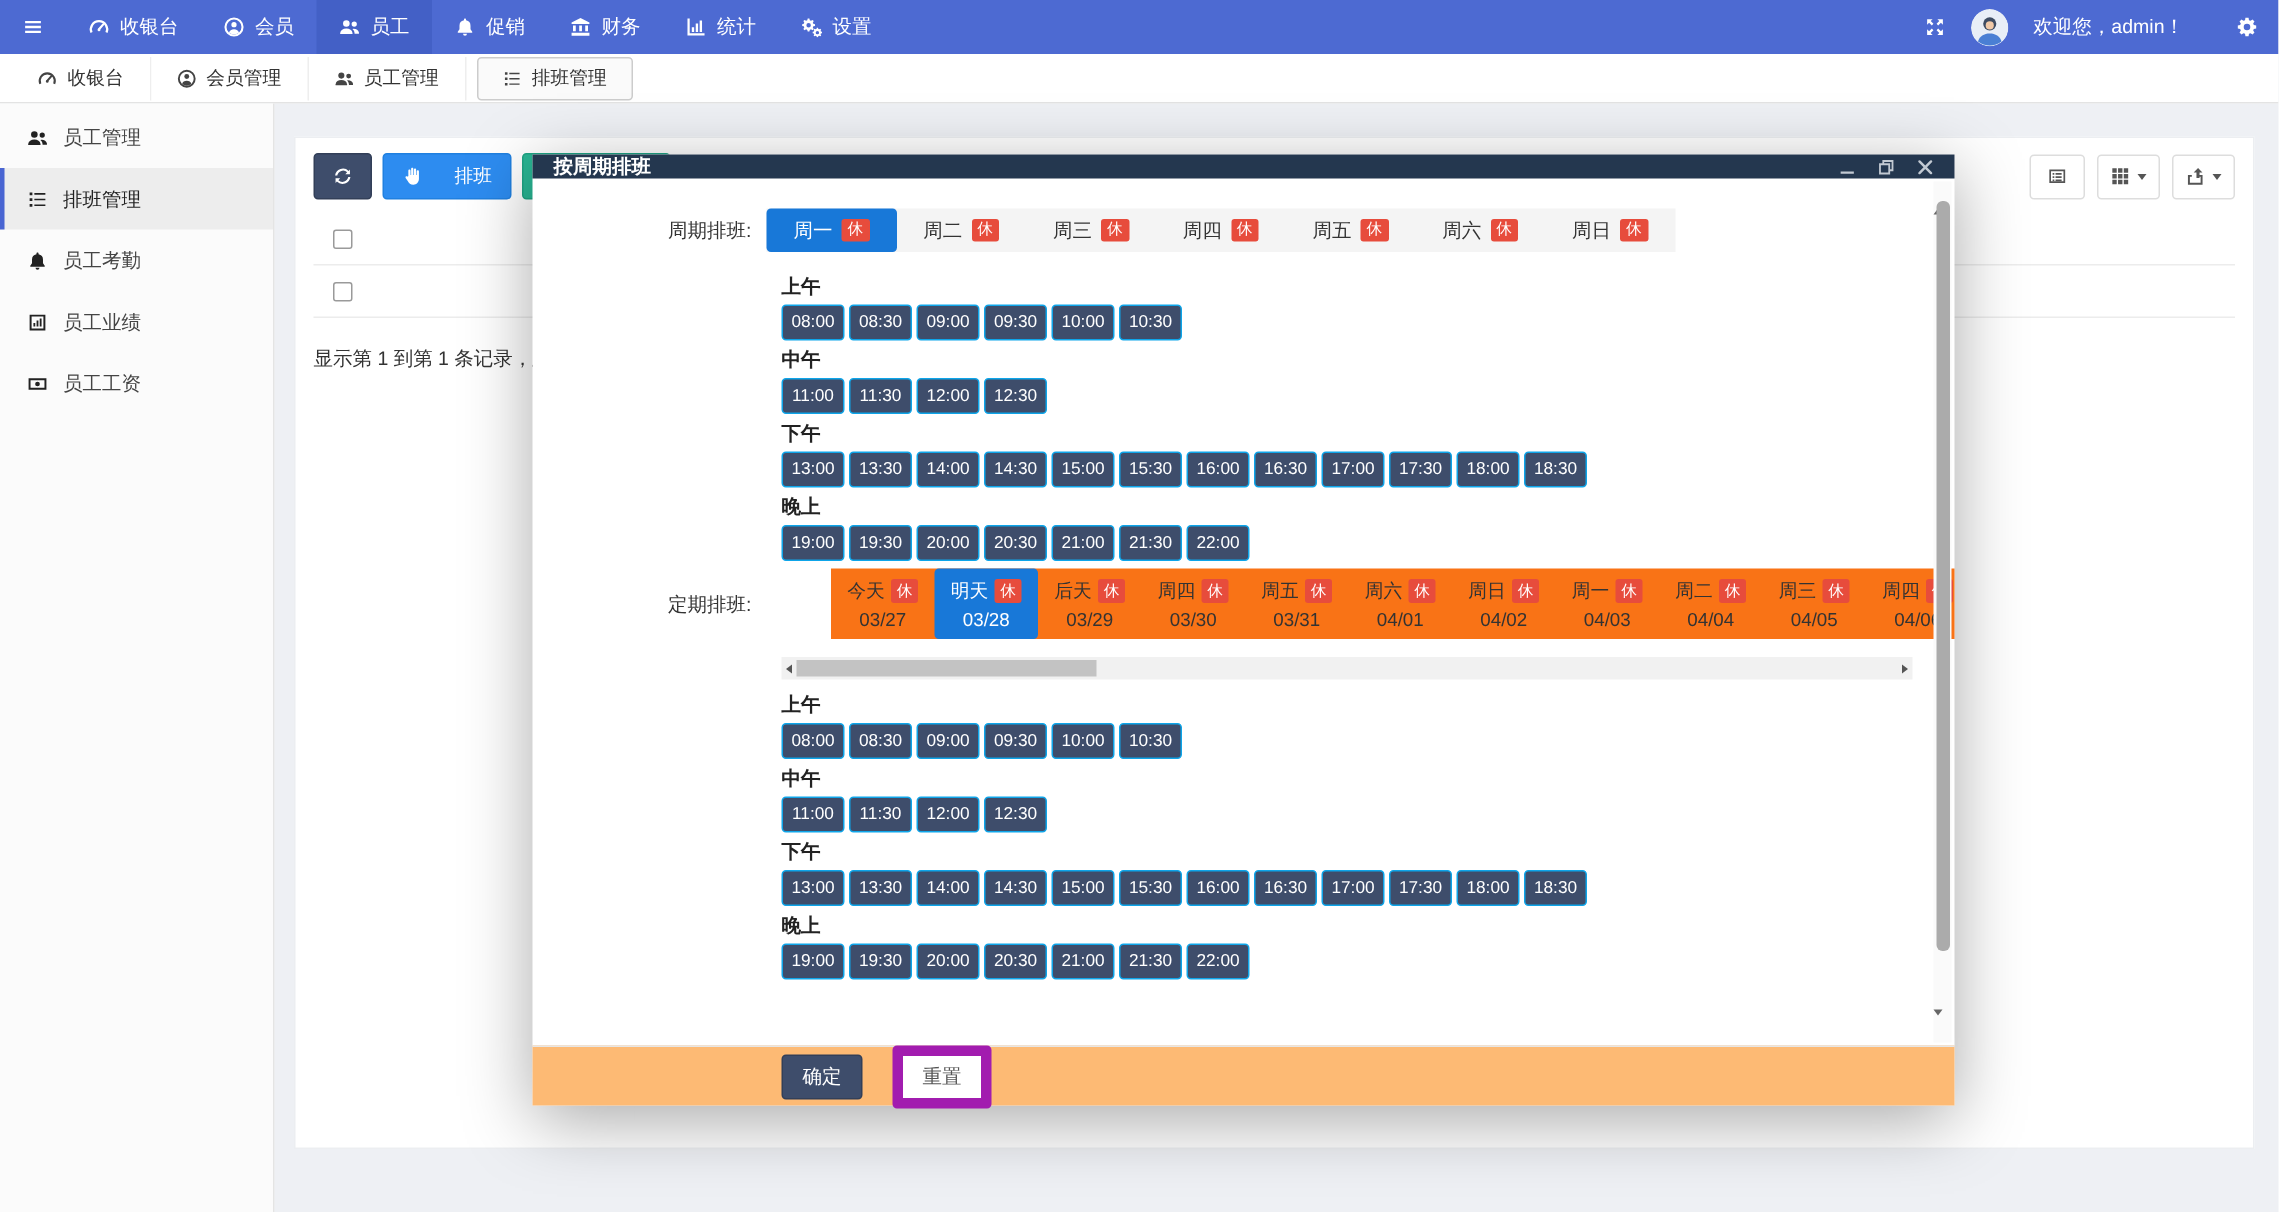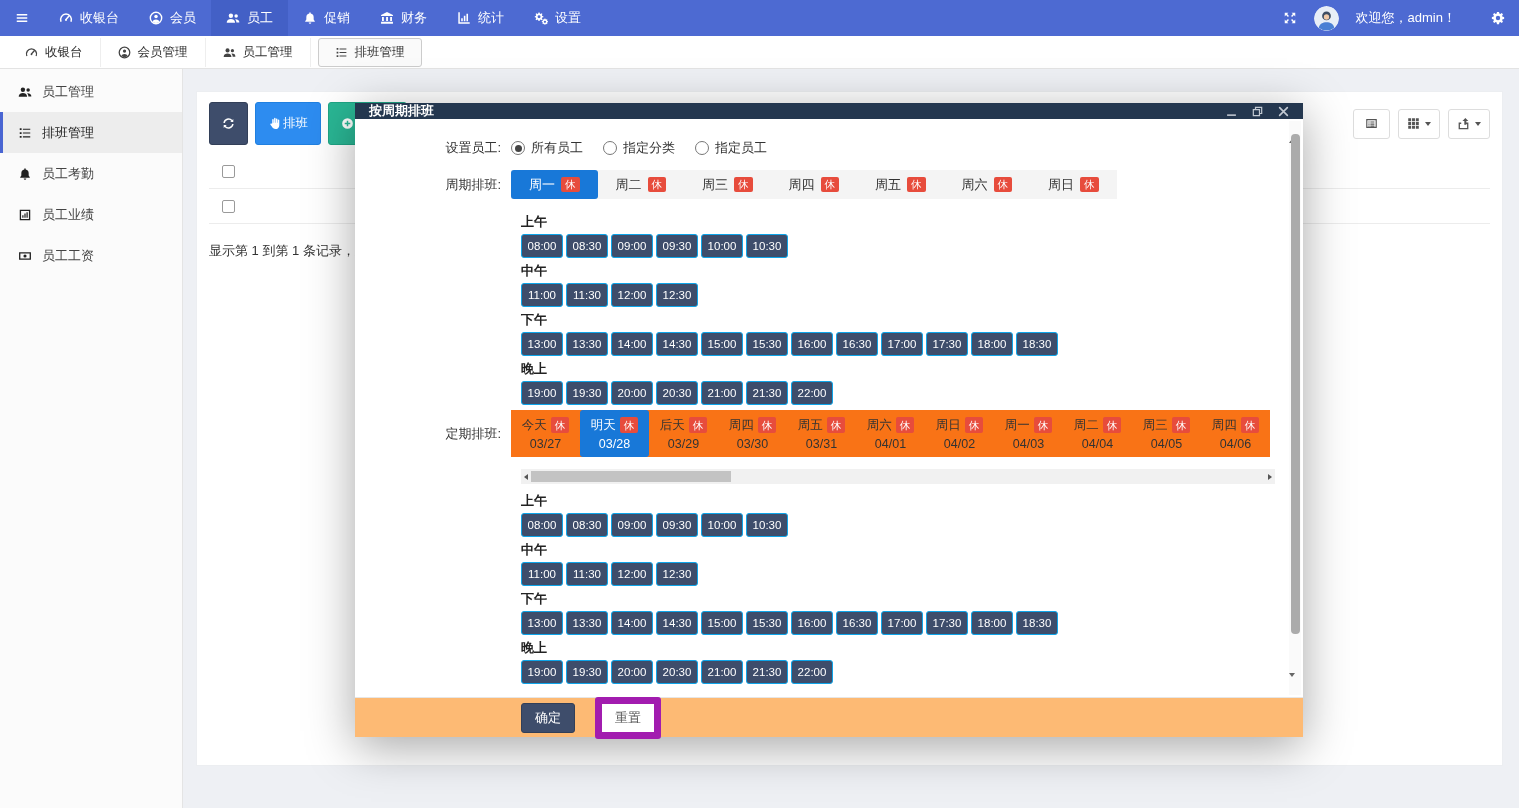--- a/index.html
+++ b/index.html
@@ -35,21 +35,21 @@
   .wrap{display:flex;height:739px;}
   .sidebar{width:183px;background:#fbfbfb;border-right:1px solid #e4e4e4;padding-top:2px;}
   .side-item{height:41px;display:flex;align-items:center;gap:10px;padding-left:15px;color:#444;border-left:3px solid transparent;font-size:13px;cursor:pointer;}
   .side-item .icon{color:#222;}
   .side-item.active{background:#ededed;border-left-color:#4965d2;color:#222;}
   .main{flex:1;padding:22px 16px 0 13px;}
   .card{background:#fff;border:1px solid #eceef1;height:675px;padding:10px 12px;}
 
   
   .toolbar{display:flex;align-items:center;margin-bottom:9px;}
-  .btn{height:43px;display:inline-flex;align-items:center;gap:2px;border-radius:3px;font-size:12.5px;padding:0 12px;color:#fff;border:1px solid transparent;cursor:pointer;}
+  .btn{height:31px;display:inline-flex;align-items:center;gap:22px;border-radius:3px;font-size:12.5px;padding:0 12px;color:#fff;border:1px solid transparent;cursor:pointer;}
   .btn .icon svg{width:13px;height:13px;}
   .btn-refresh{background:var(--dark);border-color:#323f58;width:39px;justify-content:center;padding:0;}
   .btn-blue{background:var(--btn-blue);border-color:#2080e0;margin-left:7px;}
   .btn-green{background:var(--btn-green);border-color:#1fa585;margin-left:7px;}
   .view-group{margin-left:auto;display:flex;gap:8px;}
   .btn-outline{background:#fff;border:1px solid #ddd;color:#555;height:30px;min-width:37px;justify-content:center;gap:5px;padding:0 8px;}
   .caret{width:0;height:0;border-left:3.5px solid transparent;border-right:3.5px solid transparent;border-top:4px solid #555;}
 
   .trow{height:35px;border-bottom:1px solid #ececec;display:flex;align-items:center;padding-left:13px;}
   .trow:first-of-type{border-top:1px solid #ececec;}
@@ -71,21 +71,21 @@
   .rdot.on::after{content:"";position:absolute;inset:2.5px;background:#444;border-radius:50%;}
   .week-tabs{display:flex;background:#f4f4f4;margin-bottom:1px;}
   .frow.weeks{margin-bottom:14px;}
   .wtab{width:86.5px;height:29px;display:flex;align-items:center;justify-content:center;gap:6px;font-size:13px;color:#333;cursor:pointer;}
   .wtab.active{background:var(--active-blue);color:#fff;border-radius:3px;}
   .badge{background:var(--badge-red);color:#fff;font-size:10.5px;line-height:1;padding:2.5px 4px;border-radius:2px;}
   .psection{margin-left:166px;margin-bottom:5px;}
   .plabel{font-weight:700;font-size:13px;line-height:16px;margin-bottom:4px;color:#222;}
   .times{display:flex;}
   .tbtn{width:42px;height:24px;background:var(--dark);border:1px solid #0ea5e9;border-radius:3px;color:#fff;font-size:11.5px;display:flex;align-items:center;justify-content:center;margin-right:3px;cursor:pointer;}
-  .frow.dates{margin-bottom:0;margin-top:4px;}
+  .frow.dates{margin-bottom:0;margin-top:4px;gap:43px;}
   .date-tabs{display:flex;background:#f97316;}
   .dtab{width:69px;height:47px;display:flex;flex-direction:column;align-items:center;justify-content:center;gap:3px;font-size:12.5px;color:#333;cursor:pointer;}
   .dtab .top{display:flex;gap:4px;align-items:center;}
   .dtab.active{background:var(--active-blue);color:#fff;border-radius:3px;}
   .hscroll{margin:12px 0 9px 166px;width:754px;height:15px;background:#f1f1f1;position:relative;display:flex;align-items:center;justify-content:space-between;padding:0 3px;}
   .hs-thumb{position:absolute;left:10px;top:2px;height:11px;width:200px;background:#c3c3c3;cursor:pointer;}
   .tri-l{width:0;height:0;border-top:3.5px solid transparent;border-bottom:3.5px solid transparent;border-right:4.5px solid #555;}
   .tri-r{width:0;height:0;border-top:3.5px solid transparent;border-bottom:3.5px solid transparent;border-left:4.5px solid #555;}
   .tri-u{width:0;height:0;border-left:3.5px solid transparent;border-right:3.5px solid transparent;border-bottom:4.5px solid #666;margin:0 auto;}
   .tri-d{width:0;height:0;border-left:3.5px solid transparent;border-right:3.5px solid transparent;border-top:4.5px solid #666;margin:0 auto;}
@@ -366,37 +366,20 @@
           </svg>
         </span>
       <span class="icon">
           <svg viewBox="0 0 10 10" stroke="currentColor" stroke-width="1.5" stroke-linecap="round">
             <path d="m1.5 1.5 7 7M8.5 1.5l-7 7"></path>
           </svg>
         </span>
     </span>
   </div>
   <div class="modal-bd">
-    <div class="frow">
-      <div class="flabel">设置员工:</div>
-      <div class="radio-group">
-          <label class="radio">
-            <span class="rdot on"></span>
-            <span>所有员工</span>
-          </label>
-          <label class="radio">
-            <span class="rdot"></span>
-            <span>指定分类</span>
-          </label>
-          <label class="radio">
-            <span class="rdot"></span>
-            <span>指定员工</span>
-          </label>
-        </div>
-    </div>
     <div class="frow weeks">
       <div class="flabel">周期排班:</div>
       <div class="week-tabs">
           <div class="wtab active">
             <span>周一</span>
             <span class="badge">休</span>
           </div>
           <div class="wtab">
             <span>周二</span>
             <span class="badge">休</span>

